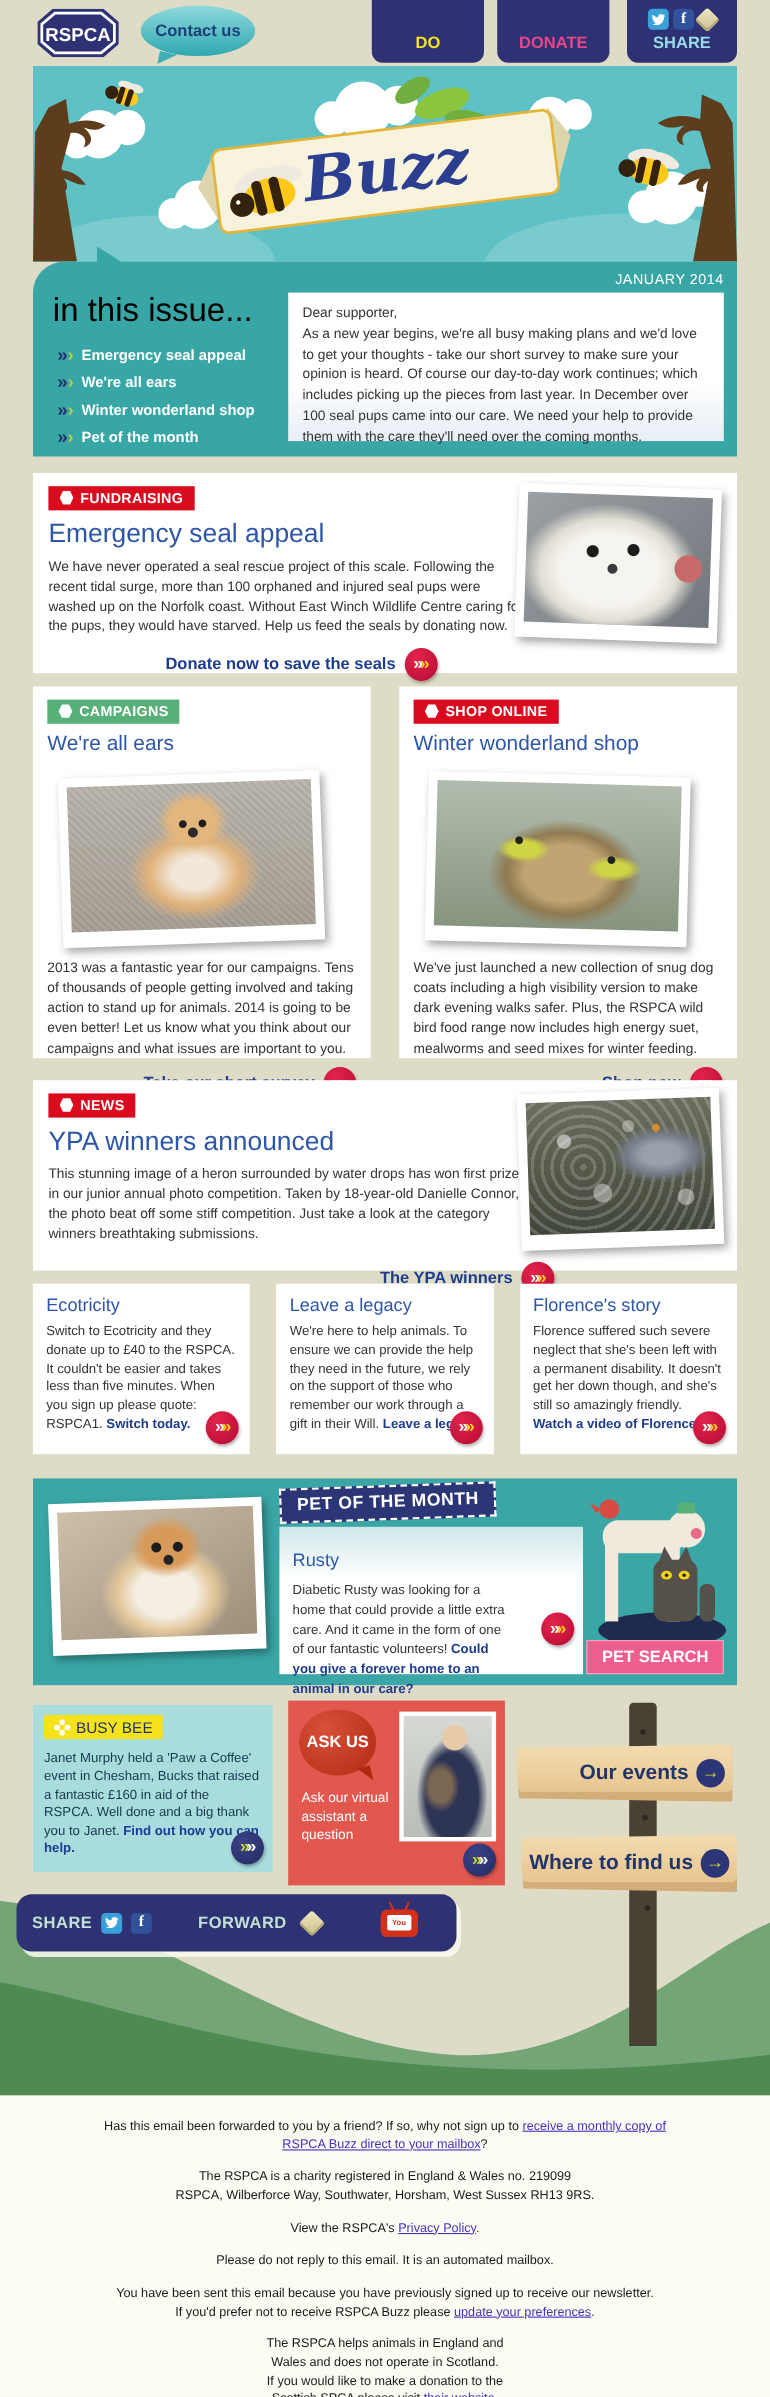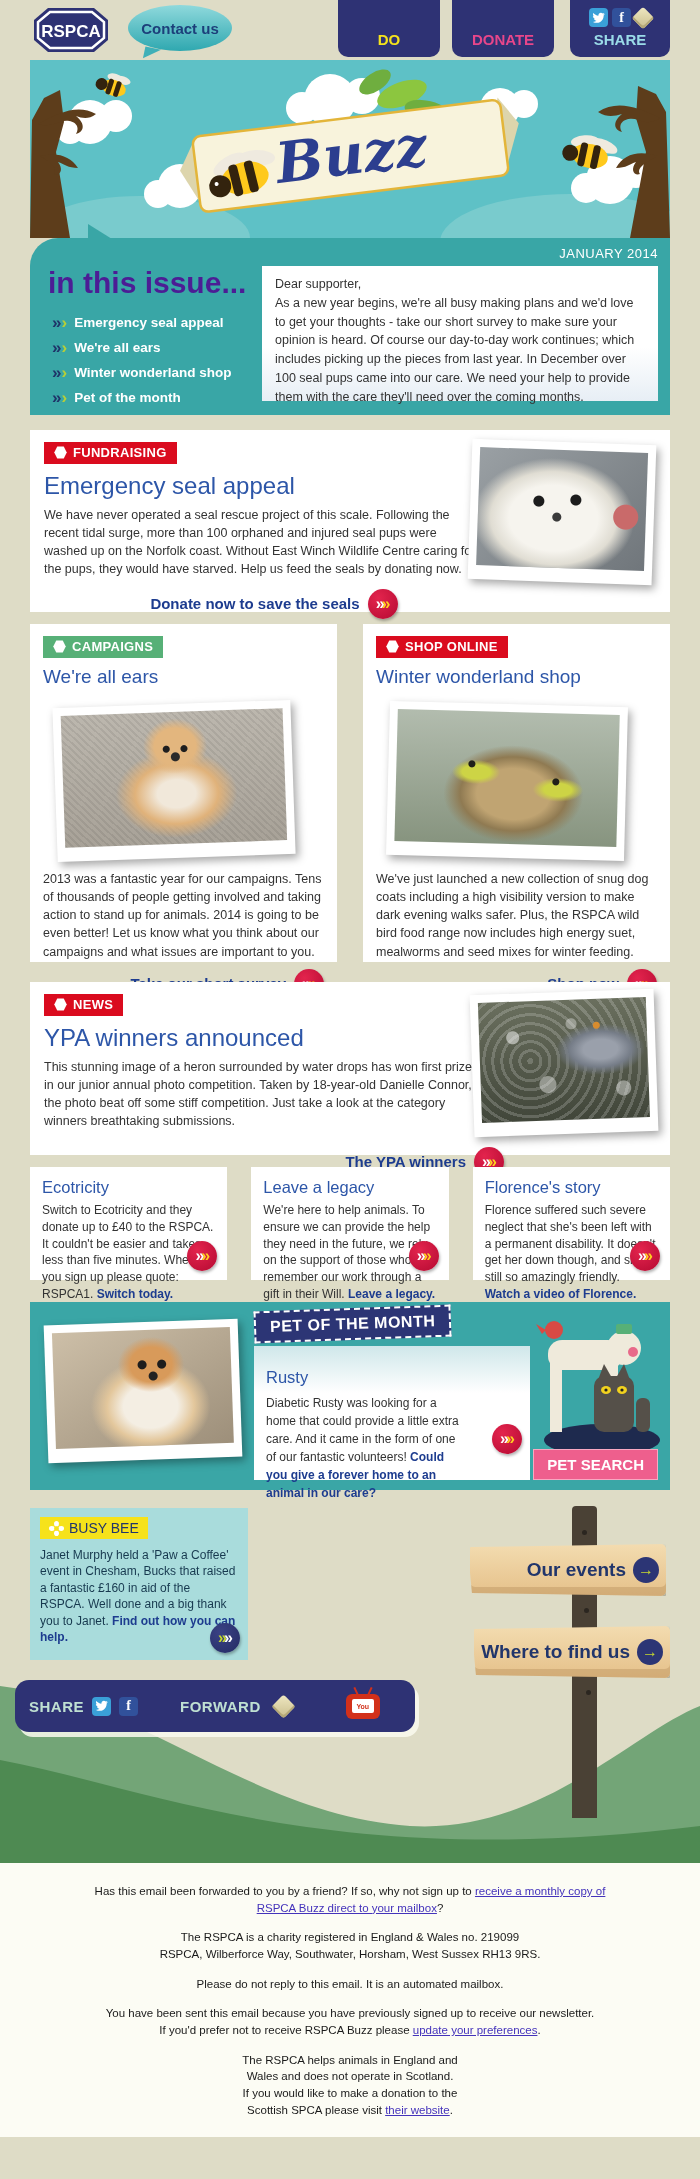--- a/index.html
+++ b/index.html
@@ -27,21 +27,21 @@
   .ml{box-shadow:inset -2px -2px 0 #b5a877}
 
   
   .banner{margin:0 30px;height:178px;background:#5ec1c6;position:relative;overflow:hidden}
 
   
   .band{margin:0 30px;height:177px;background:#39a6a6;border-radius:28px 0 0 0;position:relative}
   .band .tail{position:absolute;top:-14px;left:58px;width:24px;height:15px;background:#39a6a6;
     clip-path:polygon(0 0,100% 100%,0 100%)}
   .date{position:absolute;top:8px;right:12px;color:#fff;font-size:13px;letter-spacing:.5px}
-  .issue-head{position:absolute;left:18px;top:28px;color:#4c1d95;font-weight:bold;font-size:30px}
+  .issue-head{position:absolute;left:18px;top:28px;color:#000000;font-weight:normal;font-size:30px}
   .issue-list{position:absolute;left:22px;top:76px;list-style:none}
   .issue-list li{color:#fff;font-weight:bold;font-size:13.5px;margin-bottom:8px;cursor:pointer;display:flex;align-items:center}
   .ichev{font-size:17px;line-height:1;margin-right:7px;font-weight:bold}
   .ichev::before{content:"»";color:#1f3368}
   .ichev::after{content:"›";color:#b9cf36}
   .letter{position:absolute;left:232px;right:12px;top:28px;bottom:14px;
     background:linear-gradient(#ffffff 60%,#e7eef5);padding:9px 13px;font-size:12.5px;color:#333;line-height:1.5}
 
   
   .wbox{margin:0 30px;background:#fff;position:relative;padding:12px 14px}
@@ -77,21 +77,21 @@
   .col{flex:1;background:#fff;padding:12px 13px;position:relative}
   .col .polaroid{margin:10px 12px 8px;transform:rotate(-2deg)}
   .col.rgt .polaroid{transform:rotate(1.5deg)}
   .col .ctarow{text-align:right;margin-top:8px}
 
   .news{margin-top:20px;height:173px}
   .news .body-txt{width:440px}
   .news .polaroid{position:absolute;right:14px;top:10px;transform:rotate(-2deg)}
   .news .ctarow{width:460px;text-align:right;margin-top:16px}
 
-  .cards{margin:12px 30px 0;display:flex;gap:24px;height:113px}
+  .cards{margin:12px 30px 0;display:flex;gap:24px;height:155px}
   .card{flex:1;background:#fff;padding:11px 12px;position:relative;cursor:default}
   .card h4{color:#2d56a8;font-size:16.5px;font-weight:normal;margin-bottom:5px}
   .card .body-txt{font-size:12px;line-height:1.4}
   .inlink{color:#1d3c8f;font-weight:bold;cursor:pointer}
   .card .chev-red{position:absolute;right:10px;bottom:9px}
 
   
   .pet{margin:22px 30px 0;height:188px;background:#3aa6a6;position:relative}
   .pet .polaroid{position:absolute;left:16px;top:20px;transform:rotate(-2deg)}
   .pet-badge{position:absolute;left:224px;top:6px;background:#2c3575;border:2px dashed #fff;
@@ -440,20 +440,34 @@
               <ellipse cx="13" cy="8" rx="3" ry="2.6"></ellipse>
             </g>
           <circle cx="8" cy="8" r="2.4" fill="#f6e21b"></circle>
         </svg>
         <span>BUSY BEE</span>
       </span>
       <div class="body-txt"><span>Janet Murphy held a 'Paw a Coffee' event in Chesham, Bucks that raised a fantastic £160 in aid of the RSPCA.  Well done and a big thank you to Janet. </span><span class="inlink">Find out how you can help.</span></div>
       <span class="chev-navy"></span>
     </div>
 
+    <div class="ask">
+      <div class="ask-bubble">
+          <span>ASK US</span>
+        </div>
+      <div class="ask-txt">Ask our virtual assistant a question</div>
+      <div class="ask-photo">
+        <span class="photo" style="width:80px;height:110px;background:
+          radial-gradient(circle at 58% 18%,#e8c9a8 0 11px,transparent 12px),
+          radial-gradient(ellipse at 42% 58%,#7a6752 0 16%,transparent 26%),
+          radial-gradient(ellipse at 55% 66%,#2e3454 0 38%,transparent 52%),
+          linear-gradient(#d6d9d4,#b9bdb8)"></span>
+      </div>
+      <span class="chev-navy"></span>
+    </div>
 
     <div class="signs">
       <div class="post"></div>
       <span class="nail" style="left:114px;top:26px"></span>
       <span class="nail" style="left:116px;top:104px"></span>
       <span class="nail" style="left:118px;top:186px"></span>
       <div class="plank plank1">
         <span class="lbl">Our events</span>
         <span class="sign-arrow"></span>
       </div>
@@ -481,19 +495,20 @@
       <span class="fwd-ic"></span>
       <span class="yt">
           <span class="scr">You</span>
         </span>
     </div>
   </div>
 
   <div class="footer">
     <p><span>Has this email been forwarded to you by a friend? If so, why not sign up to </span><span class="flink">receive a monthly copy of RSPCA Buzz direct to your mailbox</span><span>?</span></p>
     <p><span>The RSPCA is a charity registered in England &amp; Wales no. 219099</span><br><span>RSPCA, Wilberforce Way, Southwater, Horsham, West Sussex RH13 9RS.</span></p>
+    <p><span>View the RSPCA's </span><span class="flink">Privacy Policy</span><span>.</span></p>
     <p>Please do not reply to this email. It is an automated mailbox.</p>
     <p><span>You have been sent this email because you have previously signed up to receive our newsletter.</span><br><span>If you'd prefer not to receive RSPCA Buzz please </span><span class="flink">update your preferences</span><span>.</span></p>
     <p><span>The RSPCA helps animals in England and</span><br><span>Wales and does not operate in Scotland.</span><br><span>If you would like to make a donation to the</span><br><span>Scottish SPCA please visit </span><span class="flink">their website</span><span>.</span></p>
 
   </div>
 
 </div>
 
 </body></html>

